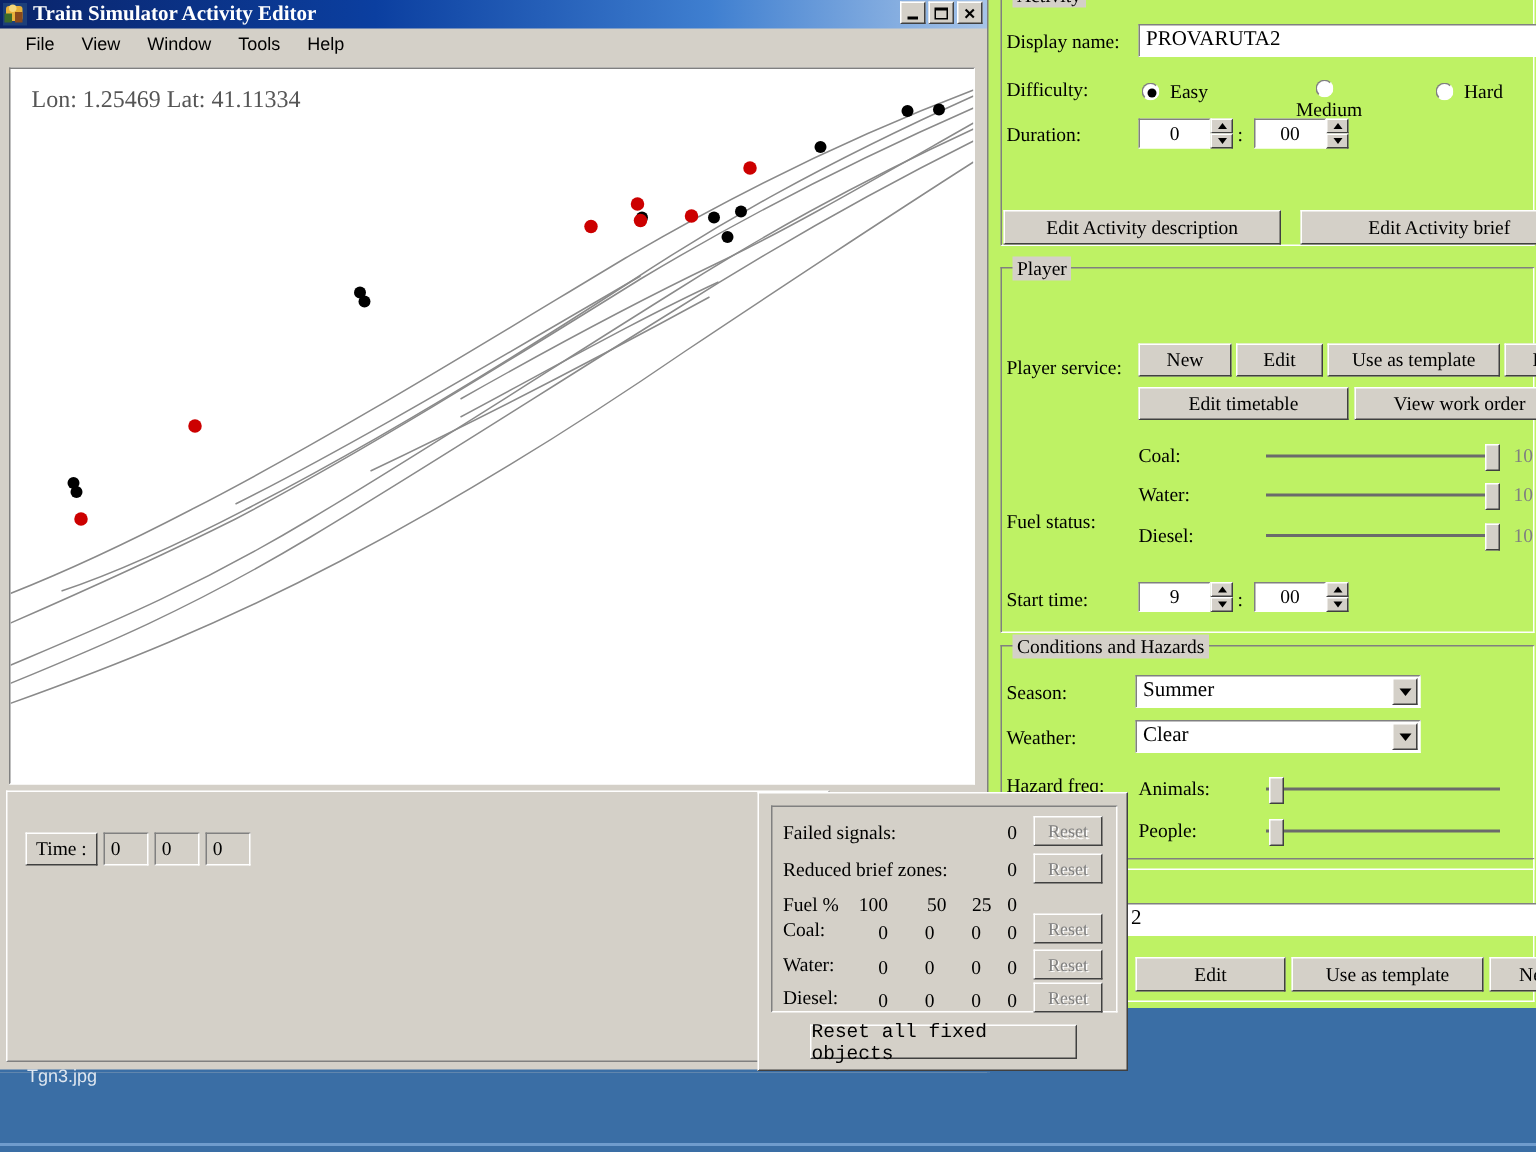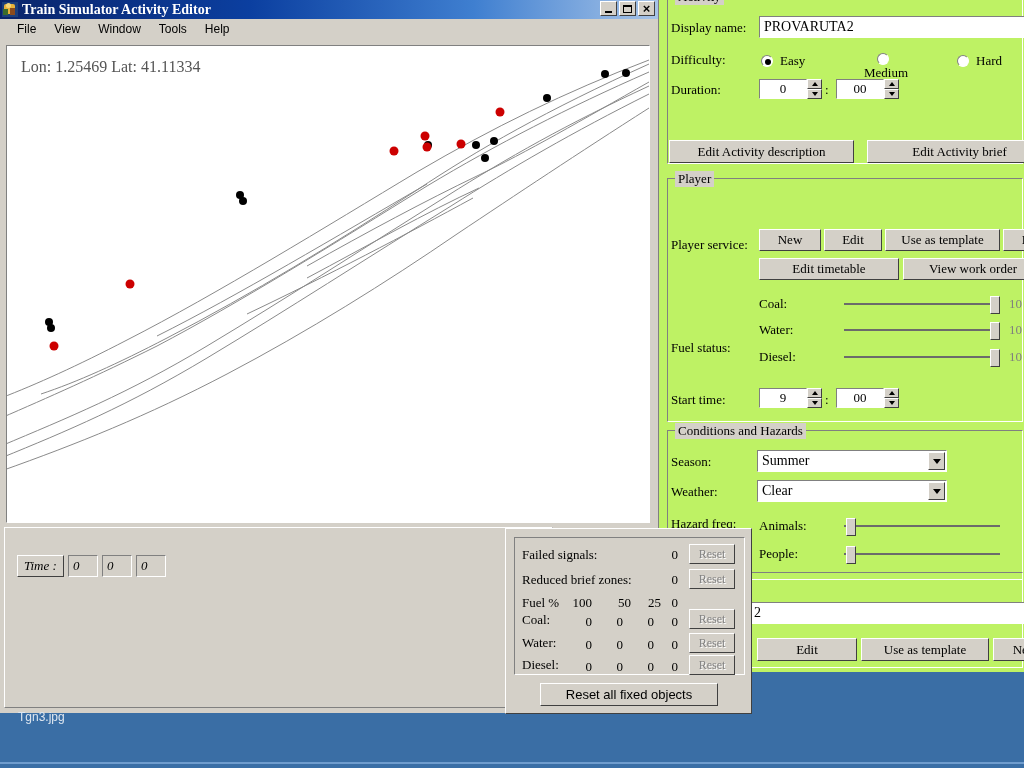--- a/index.html
+++ b/index.html
@@ -114,21 +114,20 @@
   }
 
   
   #time-panel {
     position: absolute;
     left: 4px; top: 527px;
     width: 549px; height: 181px;
     background: #d4d0c8;
     border: 1px solid;
     border-color: #ffffff #808080 #808080 #ffffff;
-    font-style: italic;
   }
   #time-row {
     position: absolute; left: 12px; top: 27px;
     display: flex; align-items: center;
   }
   #time-btn {
     height: 22px; padding: 0 6px;
     background: #d4d0c8;
     border: 1px solid;
     border-color: #ffffff #404040 #404040 #ffffff;
@@ -281,21 +280,21 @@
     display:flex; align-items:center; justify-content:center;
     font-family:"Liberation Serif",serif; font-size: 12px;
     color: #808080; text-shadow: 1px 1px 0 #ffffff;
   }
   #reset-all-btn {
     position: absolute; left: 34px; top: 154px;
     width: 178px; height: 23px;
     background: #d4d0c8;
     border: 1px solid; border-color: #ffffff #404040 #404040 #ffffff;
     display:flex; align-items:center; justify-content:center;
-    font-family:Liberation Sans, sans-serif; font-size: 13px;
+    font-family:Liberation Mono, monospace; font-size: 13px;
   }
 </style>
 </head>
 <body>
 
 <div id="desktop">
 
   <div id="main-window">
 
     <div id="titlebar">

